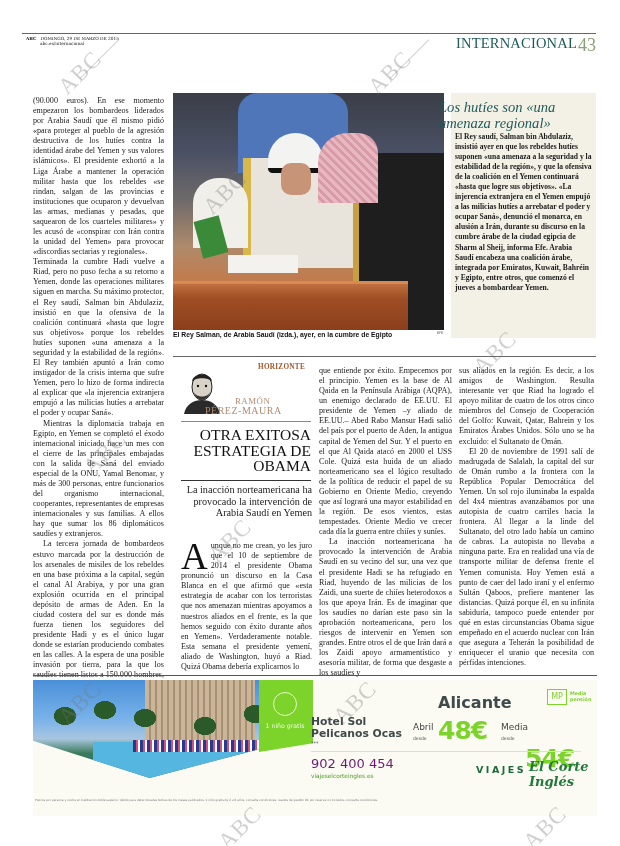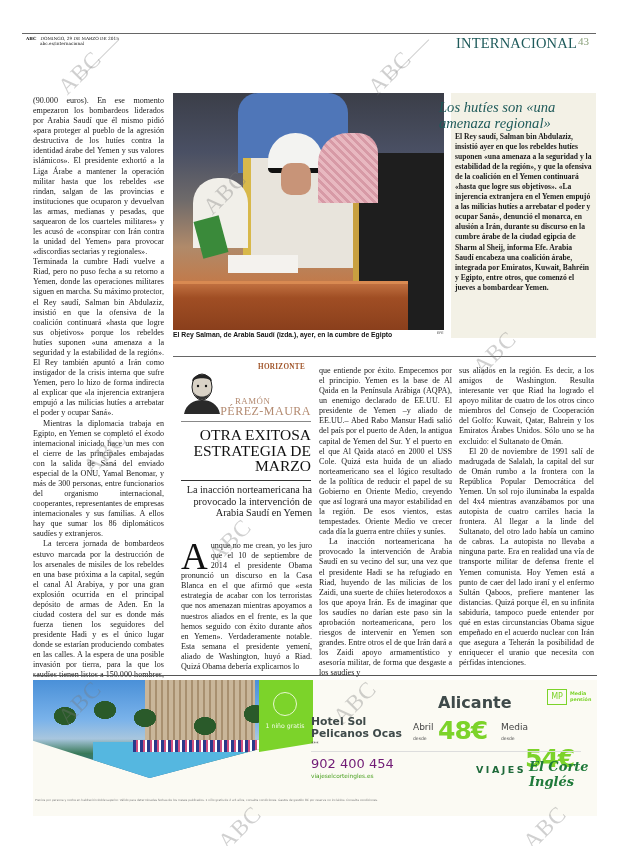--- a/index.html
+++ b/index.html
@@ -2,21 +2,21 @@
 <html><head>
 <meta charset="utf-8">
 <style>
 *{margin:0;padding:0;box-sizing:border-box;}
 html,body{width:620px;height:846px;background:#fff;overflow:hidden;}
 body{position:relative;font-family:"DejaVu Serif",serif;color:#1a1a1a;}
 .hdr-rule{position:absolute;left:22px;top:33px;width:574px;height:1px;background:#666;}
 .hdr-left{position:absolute;left:26px;top:36px;font-size:4.3px;line-height:5px;color:#222;}
 .hdr-left b{font-weight:bold;margin-right:4px;}
 .hdr-section{position:absolute;left:456px;top:35px;font-family:"Liberation Serif",serif;font-size:14.5px;color:#1e5a5a;letter-spacing:0.2px;}
-.hdr-page{position:absolute;left:578px;top:35px;font-family:"Liberation Serif",serif;font-size:11px;color:#8aa07a;}
+.hdr-page{position:absolute;left:578px;top:35px;font-family:"Liberation Serif",serif;font-size:18px;color:#8aa07a;}
 .col{position:absolute;font-family:"Liberation Serif",serif;font-size:8.1px;line-height:10.08px;text-align:justify;color:#1a1a1a;}
 .col p{margin:0;}
 .col p.ind{text-indent:10px;}
 .subhead{font-family:"DejaVu Sans",sans-serif;font-weight:bold;font-size:10.5px;line-height:14px;margin-top:6px;color:#111;}
 .photo{position:absolute;left:173px;top:93px;width:271px;height:237px;overflow:hidden;
  background:linear-gradient(180deg,#3b3e48 0%,#4a5064 25%,#6e6a6a 45%,#b08a6a 65%,#c27a4a 80%,#9a4e2c 100%);}
 .photo .bluesuit{position:absolute;left:65px;top:0;width:110px;height:80px;background:#4f76b8;border-radius:20px 20px 0 0;}
 .photo .man1{position:absolute;left:95px;top:40px;width:55px;height:40px;border-radius:30px 30px 5px 5px;background:#f3f3f1;border-bottom:5px solid #111;}
 .photo .robe1{position:absolute;left:70px;top:65px;width:120px;height:110px;background:#e8e4dc;border-left:8px solid #d8b84a;border-right:8px solid #d8b84a;}
 .photo .face1{position:absolute;left:108px;top:70px;width:30px;height:32px;background:#c89478;border-radius:10px;}
@@ -28,21 +28,21 @@
 .photo .plate{position:absolute;left:55px;top:162px;width:70px;height:18px;background:#f4f2ee;}
 .caption{position:absolute;left:173px;top:331px;font-family:Liberation Sans, sans-serif;font-weight:bold;font-size:6.8px;color:#111;}
 .credit{position:absolute;left:437px;top:331px;font-family:"DejaVu Sans",sans-serif;font-size:3.6px;color:#333;}
 .sidebar{position:absolute;left:451px;top:93px;width:145px;height:245px;background:#f3f1e6;}
 .side-title{position:absolute;left:439px;top:100px;width:140px;font-family:"Liberation Serif",serif;font-style:italic;font-size:14.6px;line-height:15.5px;color:#1e5a5a;}
 .side-body{position:absolute;left:455px;top:132px;width:137px;font-family:"Liberation Serif",serif;font-weight:bold;font-size:7.6px;line-height:10.05px;color:#1a1a1a;}
 .rule-mid{position:absolute;left:173px;top:356px;width:423px;height:1px;background:#666;}
 .opinion-tag{position:absolute;left:258px;top:363px;font-family:"Liberation Serif",serif;font-weight:bold;font-size:7.2px;letter-spacing:0.3px;color:#a0552a;}
 .avatar{position:absolute;left:180px;top:368px;width:44px;height:46px;}
 .author1{position:absolute;left:235px;top:396px;width:76px;text-align:left;font-family:"Liberation Serif",serif;font-size:8.8px;letter-spacing:0.5px;color:#b38a70;line-height:10px;}
-.author2{position:absolute;left:205px;top:406px;width:106px;text-align:right;font-family:"Liberation Serif",serif;font-size:12px;letter-spacing:0.5px;color:#b38a70;line-height:10px;}
+.author2{position:absolute;left:205px;top:406px;width:106px;font-family:"Liberation Serif",serif;font-size:10px;letter-spacing:0.5px;color:#b38a70;line-height:10px;}
 .op-rule1{position:absolute;left:181px;top:421px;width:130px;height:1px;background:#888;}
 .op-title{position:absolute;left:181px;top:427px;width:130px;text-align:right;font-family:"Liberation Serif",serif;font-size:15.5px;line-height:15.5px;color:#111;}
 .op-rule2{position:absolute;left:181px;top:480px;width:130px;height:1px;background:#333;}
 .op-deck{position:absolute;left:176px;top:484px;width:136px;text-align:right;font-family:"Liberation Serif",serif;font-size:10.2px;line-height:11.5px;color:#1a1a1a;}
 .dropcap{float:left;font-family:"Liberation Serif",serif;font-size:37px;line-height:30px;margin:1px 3px -2px 0;color:#111;}
 .rule-ad{position:absolute;left:33px;top:675px;width:564px;height:1px;background:#555;}
 .ad{position:absolute;left:33px;top:680px;width:564px;height:140px;}
 .ad-bg{position:absolute;left:0;top:0;width:564px;height:136px;background:#fbfaf3;}
 .ad-photo{position:absolute;left:0;top:0;width:265px;height:98px;overflow:hidden;
  background:linear-gradient(180deg,#4a90d8 0%,#79b2ea 40%,#a8c6de 60%,#3a7a5a 75%,#2a6ab0 100%);
@@ -115,21 +115,21 @@
   <path d="M4 46 C6 36 14 32 22 32 C30 32 38 36 40 46 Z" fill="#2a2a2a"></path>
   <ellipse cx="22" cy="19" rx="10" ry="13" fill="#d9d2c6" stroke="#222" stroke-width="1"></ellipse>
   <path d="M12 14 C12 4 32 4 32 14 C30 9 14 9 12 14 Z" fill="#222"></path>
   <path d="M14 24 C16 34 28 34 30 24 C28 30 16 30 14 24 Z" fill="#333"></path>
   <circle cx="18" cy="18" r="1.2" fill="#111"></circle>
     <circle cx="26" cy="18" r="1.2" fill="#111"></circle>
 </svg>
 <div class="author1">RAMÓN</div>
 <div class="author2">PÉREZ-MAURA</div>
 <div class="op-rule1"></div>
-<div class="op-title">OTRA EXITOSA ESTRATEGIA DE MARZO</div>
+<div class="op-title">OTRA EXITOSA ESTRATEGIA DE OBAMA</div>
 <div class="op-rule2"></div>
 <div class="op-deck">La inacción norteamericana ha provocado la intervención de Arabia Saudí en Yemen</div>
 
 <div class="col" style="left:181px;top:541px;width:131px;">
   <span class="dropcap">A</span><span>unque no me crean, yo les juro que el 10 de septiembre de 2014 el presidente Obama pronunció un discurso en la Casa Blanca en el que afirmó que «esta estrategia de acabar con los terroristas que nos amenazan mientras apoyamos a nuestros aliados en el frente, es la que hemos seguido con éxito durante años en Yemen». Verdaderamente notable. Esta semana el presidente yemení, aliado de Washington, huyó a Riad. Quizá Obama debería explicarnos lo</span>
 </div>
 <div class="col" style="left:319px;top:366px;width:133px;">
   <p>que entiende por éxito. Empecemos por el principio. Yemen es la base de Al Qaida en la Península Arábiga (AQPA), un enemigo declarado de EE.UU. El presidente de Yemen –y aliado de EE.UU.– Abed Rabo Mansur Hadi salió del país por el puerto de Aden, la antigua capital de Yemen del Sur. Y el puerto en el que Al Qaida atacó en 2000 el USS Cole. Quizá esta huida de un aliado norteamericano sea el lógico resultado de la política de reducir el papel de su Gobierno en Oriente Medio, creyendo que así logrará una mayor estabilidad en la región. De esos vientos, estas tempestades. Oriente Medio ve crecer cada día la guerra entre chiíes y suníes.</p>
   <p class="ind">La inacción norteamericana ha provocado la intervención de Arabia Saudí en su vecino del sur, una vez que el presidente Hadi se ha refugiado en Riad, huyendo de las milicias de los Zaidi, una suerte de chiíes heterodoxos a los que apoya Irán. Es de imaginar que los saudíes no darían este paso sin la aprobación norteamericana, pero los riesgos de intervenir en Yemen son grandes. Entre otros el de que Irán dará a los Zaidi apoyo armamentístico y asesoría militar, de forma que desgaste a los saudíes y</p>
 </div>

